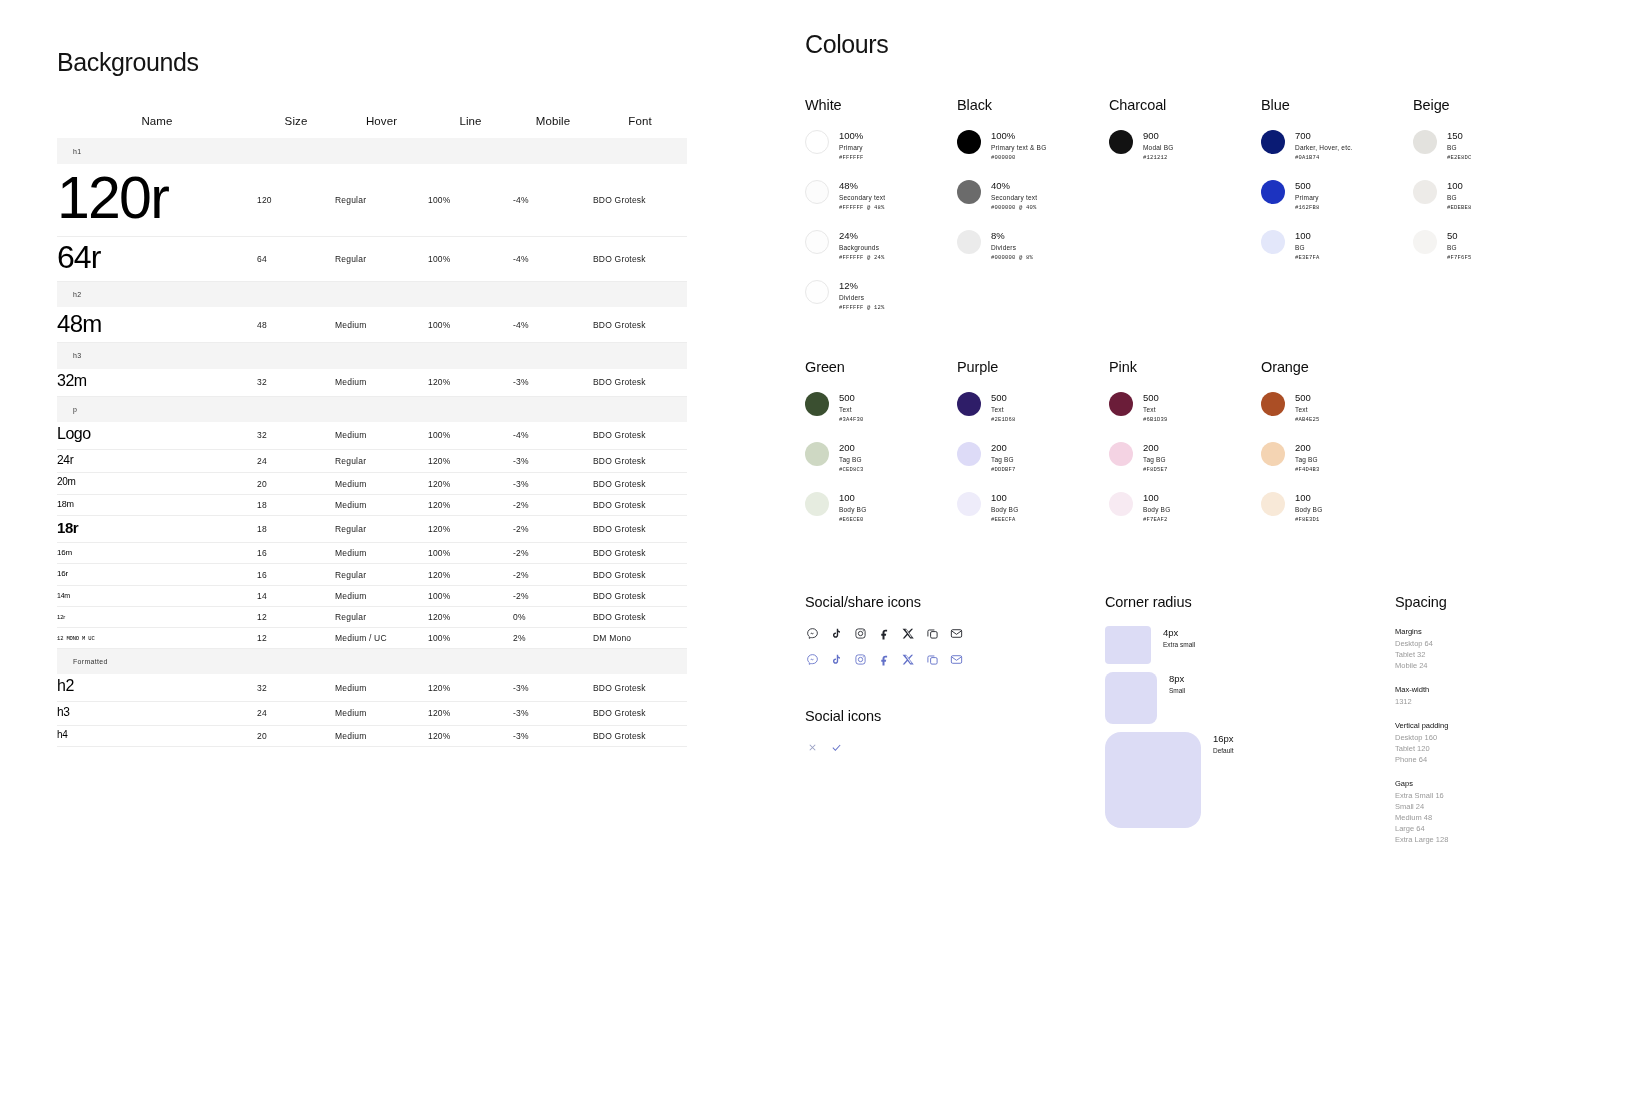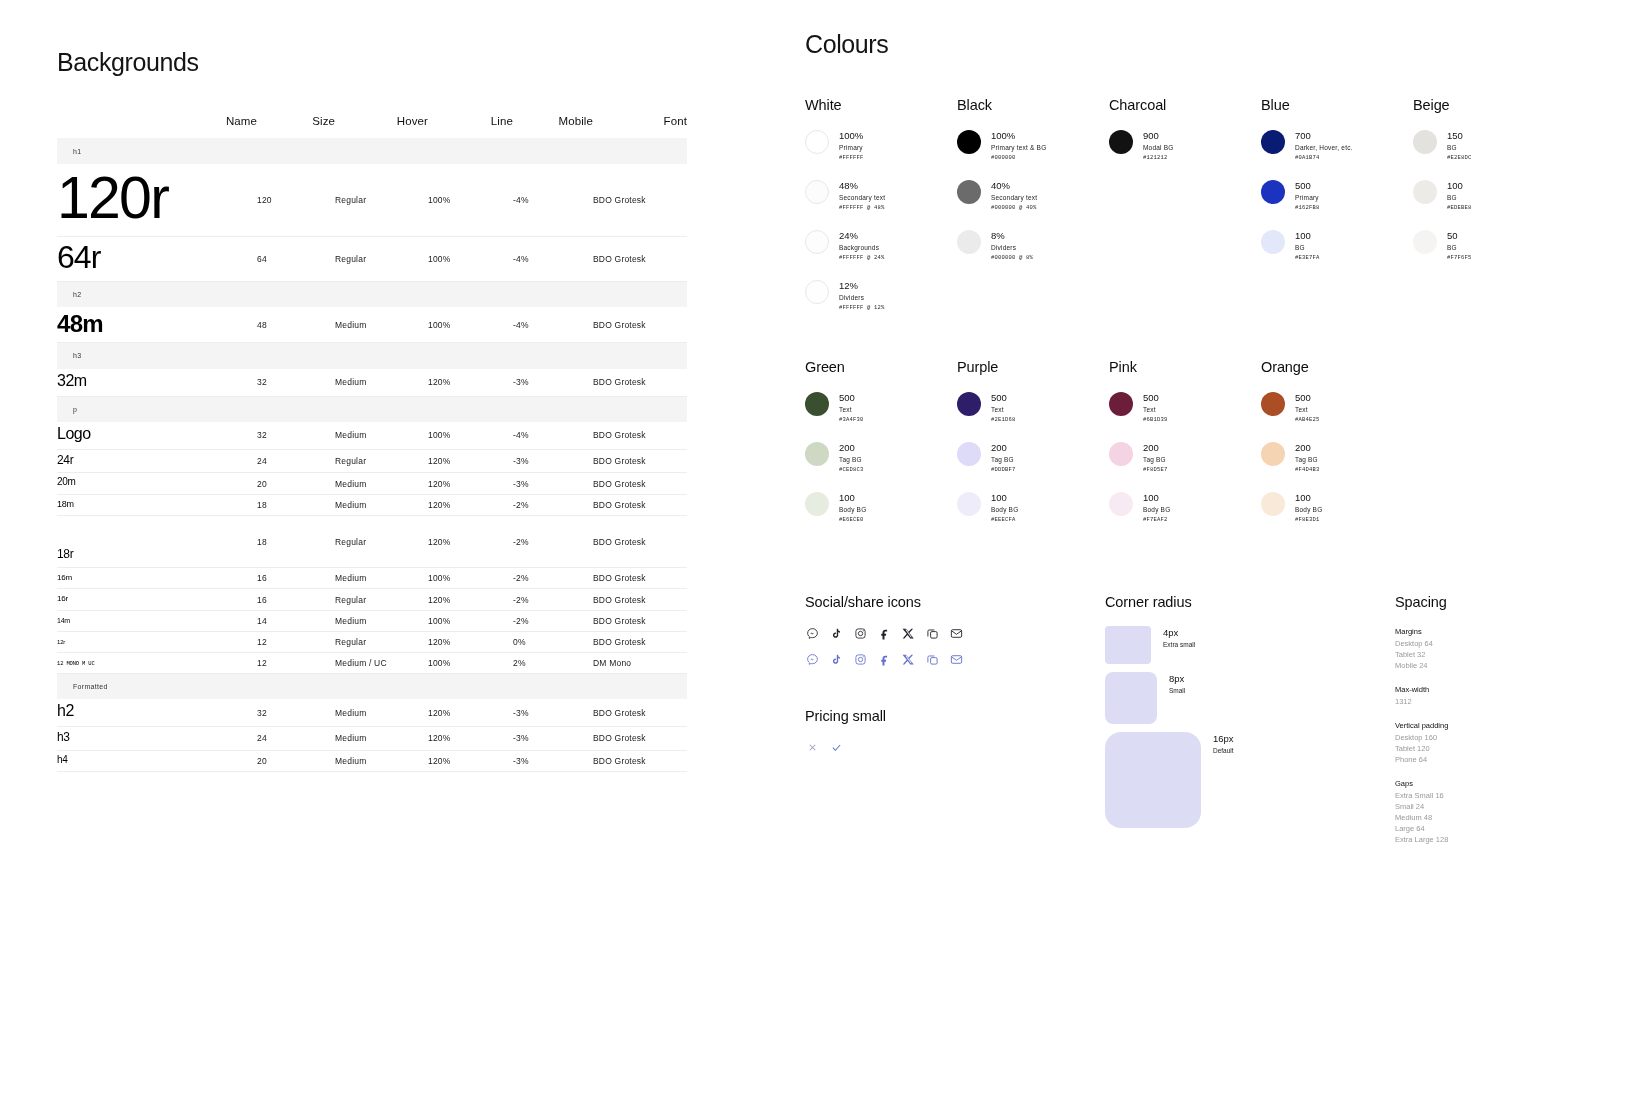--- a/index.html
+++ b/index.html
@@ -30,21 +30,21 @@
   }
   .type-table { width: 100%; border-collapse: collapse; table-layout: fixed; }
   .type-table col.c-name   { width: 200px; }
   .type-table col.c-size   { width: 78px; }
   .type-table col.c-weight { width: 93px; }
   .type-table col.c-line   { width: 85px; }
   .type-table col.c-letter { width: 80px; }
   .type-table col.c-font   { width: auto; }
 
   .type-table th {
-    text-align: right;
+    text-align: center;
     font-size: 11.5px;
     font-weight: 400;
     color: #111;
     padding: 0 0 11px 0;
     letter-spacing: 0.1px;
   }
   .type-table td {
     padding: 0;
     vertical-align: middle;
     font-size: 8.5px;
@@ -60,29 +60,29 @@
     padding-left: 16px;
     letter-spacing: .3px;
   }
   tr.spec-row { border-bottom: 1px solid #ededed; }
   tr.spec-row td { height: 1px; }
   tr.spec-row td.sample { padding: 4px 0 6px 0; }
   .sample span { display: inline-block; color: #000; letter-spacing: -0.03em; line-height: 1.05; }
 
   .s120 { font-size: 59px; font-weight: 400; }
   .s64  { font-size: 32px; font-weight: 400; }
-  .s48  { font-size: 24px; font-weight: 700; }
+  .s48  { font-size: 24px; font-weight: 400; }
   .s40  { font-size: 20px; font-weight: 400; }
   .s32m { font-size: 16px; font-weight: 500; }
   .s32r { font-size: 16px; font-weight: 400; }
   .slogo{ font-size: 16px; font-weight: 500; }
   .s24  { font-size: 12px; font-weight: 400; }
   .s20  { font-size: 10px; font-weight: 500; }
   .s18m { font-size: 9px;  font-weight: 500; }
-  .s18r { font-size: 12px;  font-weight: 400; margin-top: 28px; }
+  .s18r { font-size: 15px;  font-weight: 700; }
   .s16m { font-size: 8px;  font-weight: 500; }
   .s16r { font-size: 8px;  font-weight: 400; }
   .s14m { font-size: 7px;  font-weight: 500; }
   .s12r { font-size: 6px;  font-weight: 400; }
   .smono{ font-size: 5.5px; font-weight: 500; font-family: "Liberation Mono", monospace; letter-spacing: 1px; }
   .sh2  { font-size: 16px; font-weight: 500; }
   .sh3  { font-size: 12px; font-weight: 500; }
   .sh4  { font-size: 10px; font-weight: 500; }
 
   
@@ -649,21 +649,21 @@
           </span>
           <span class="icon-cell">
             <svg width="13" height="13" viewBox="0 0 24 24" fill="none" stroke="#6270c8" stroke-width="1.7">
               <rect x="2.5" y="5" width="19" height="14" rx="2.5"></rect>
               <path d="M3.5 7.5l8.5 6 8.5-6"></path>
             </svg>
           </span>
         </div>
       </div>
 
-    <h3 class="blk-title" style="margin-top:42px">Pricing small</h3>
+    <h3 class="blk-title" style="margin-top:42px">Social icons</h3>
     <div class="pricing-row" id="pricing-row">
         <span class="icon-cell">
           <svg width="11" height="11" viewBox="0 0 24 24" fill="none" stroke="#9aa0c4" stroke-width="2.2">
             <path d="M6 6l12 12M18 6L6 18"></path>
           </svg>
         </span>
         <span class="icon-cell">
           <svg width="11" height="11" viewBox="0 0 24 24" fill="none" stroke="#6270c8" stroke-width="2.2">
             <path d="M4 12.5l5.5 5.5L20 6.5"></path>
           </svg>

